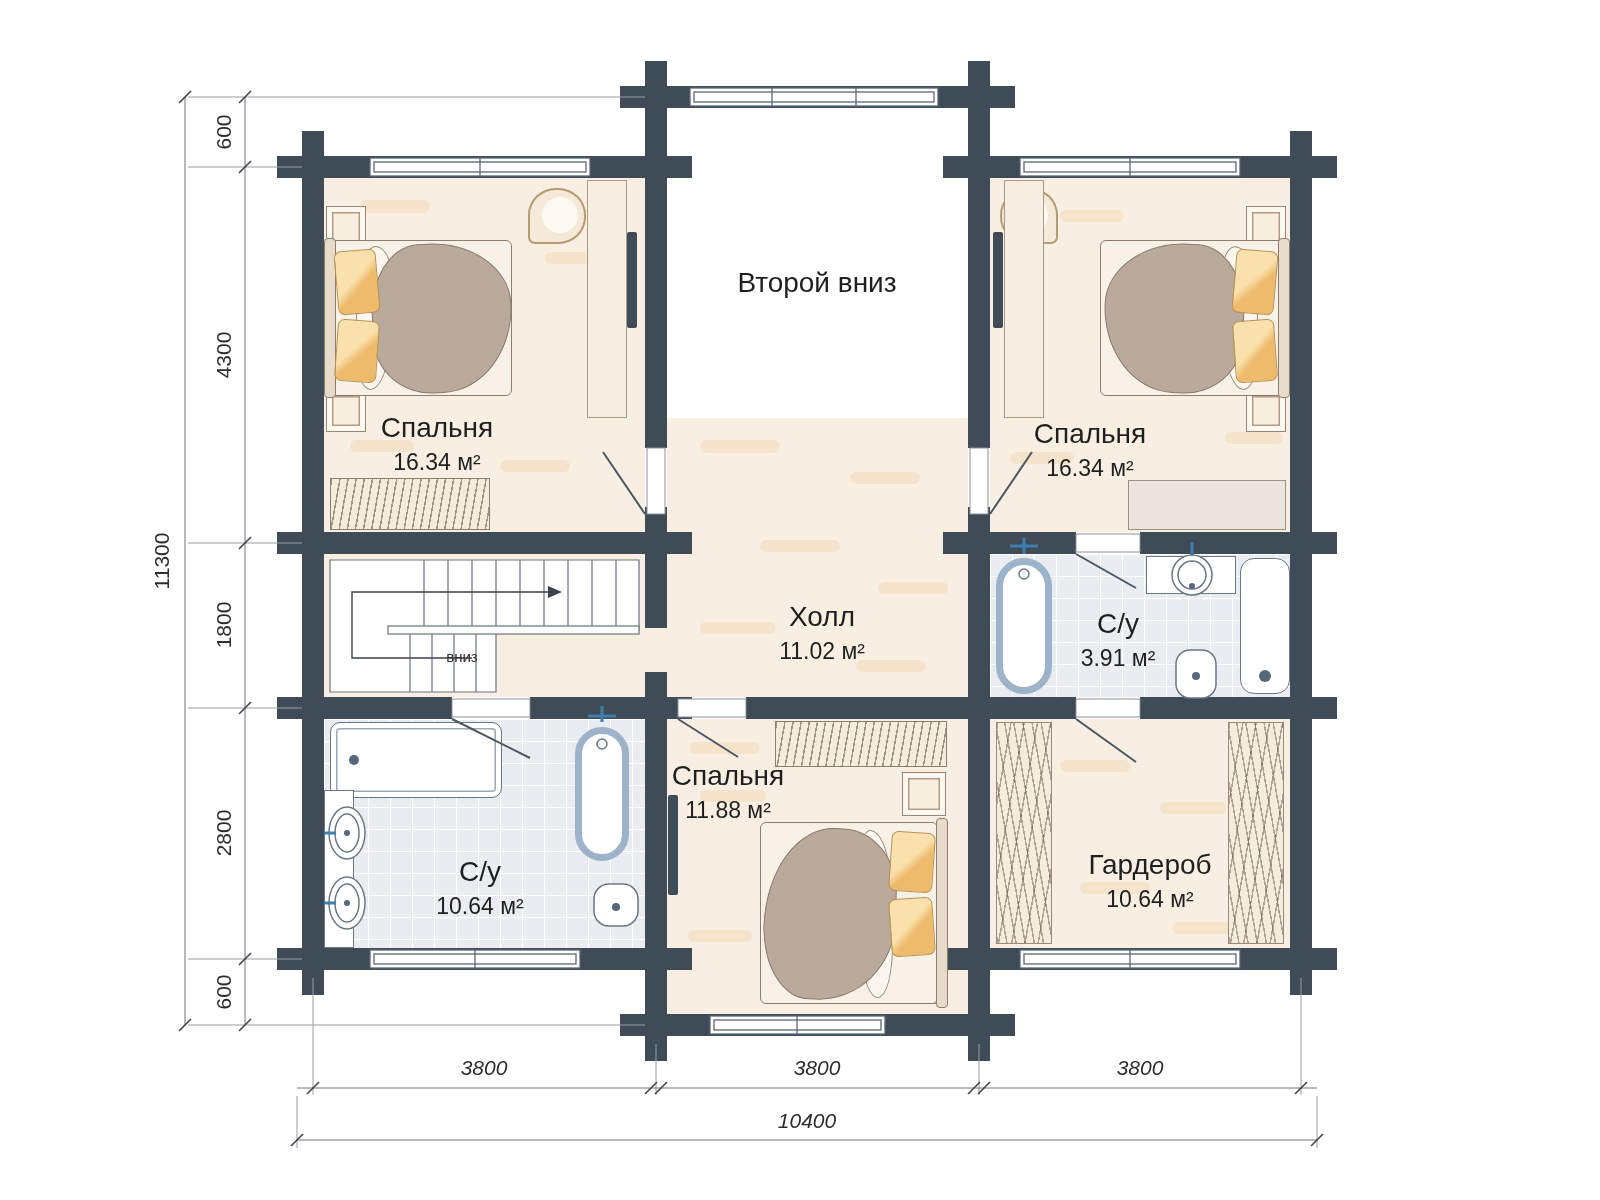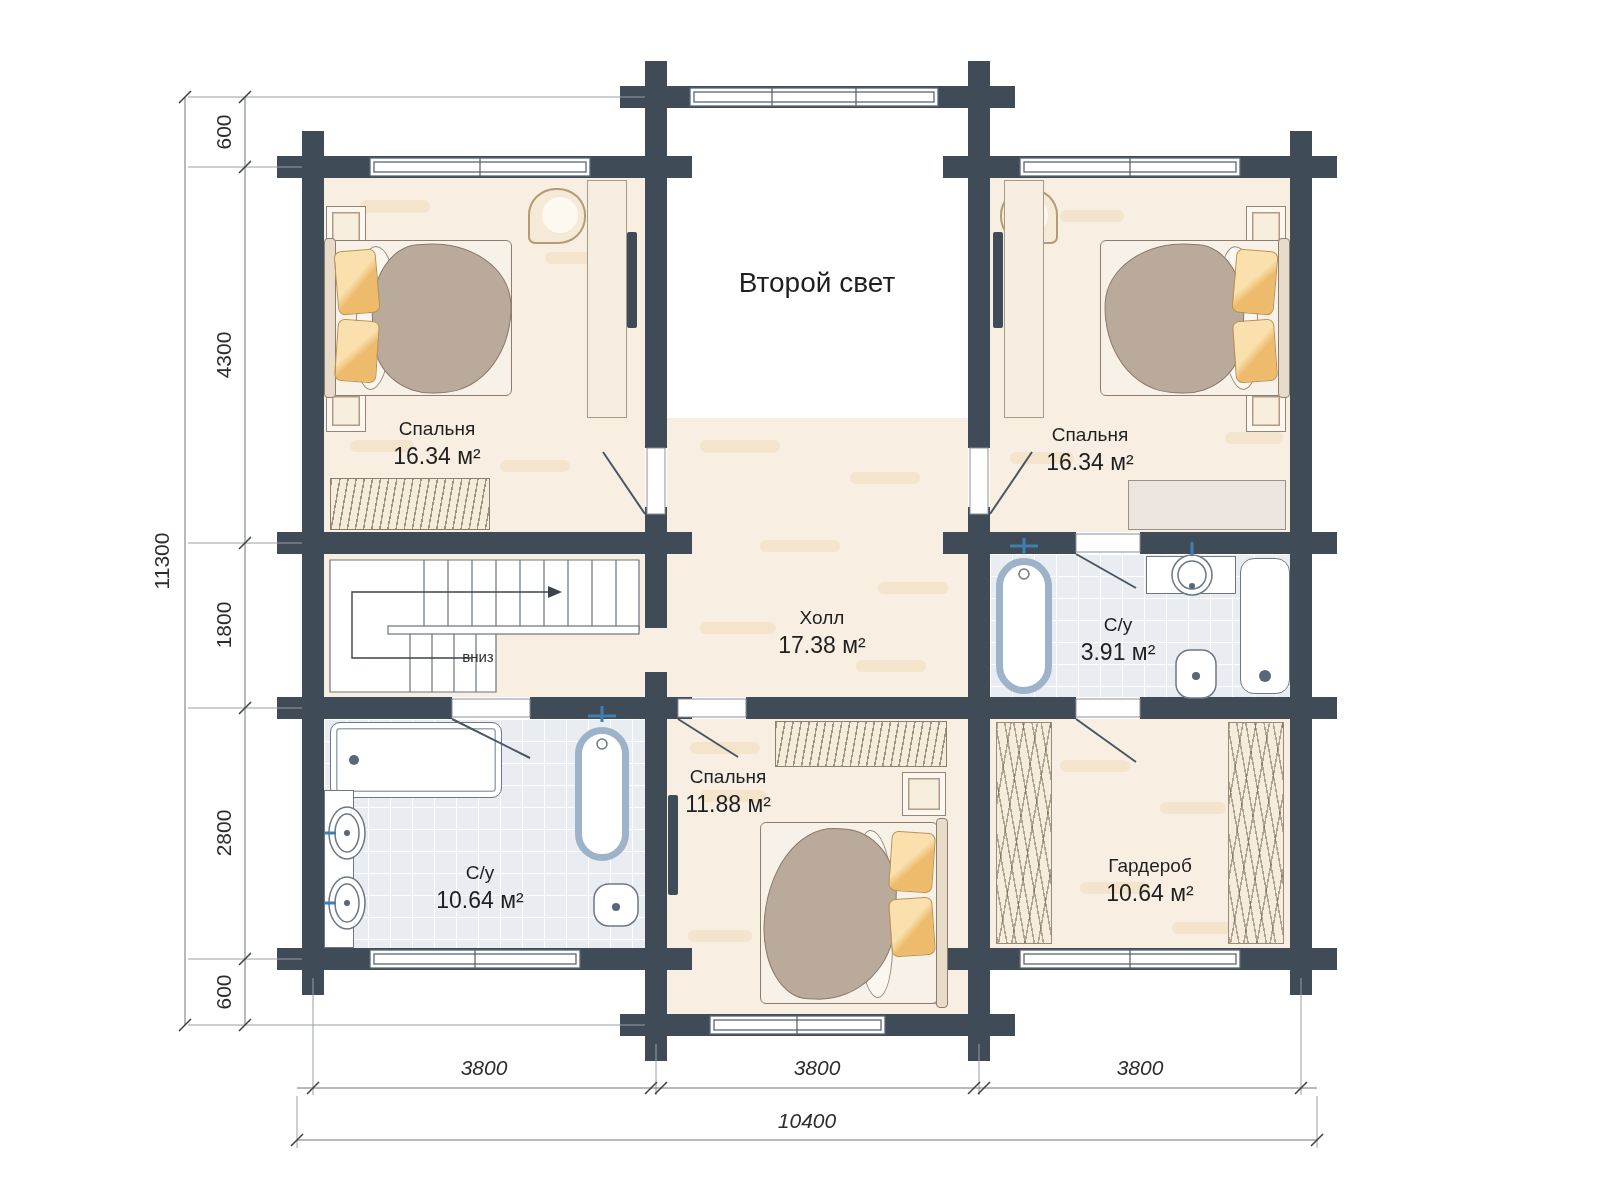--- a/index.html
+++ b/index.html
@@ -32,27 +32,27 @@
   .tv{position:absolute;background:#3f4b57;border-radius:2px;}
   .wardrobe{position:absolute;background:#f6eee0;border:1.5px solid #a99a86;box-sizing:border-box;}
   .dresser{position:absolute;background:#ece5df;border:1.5px solid #9b9286;box-sizing:border-box;}
   .chair{position:absolute;background:#f5ead7;border:2px solid #b59b74;box-sizing:border-box;}
   .chairin{position:absolute;background:#fdf9f1;border-radius:50%;}
   .counter{position:absolute;background:#fff;border:1.5px solid #6b7886;box-sizing:border-box;}
   .tubfree{position:absolute;background:#fff;border:7px solid #9cb3c9;border-radius:30px;box-sizing:border-box;}
   .tubin{position:absolute;background:#fff;border:1.5px solid #6b7886;border-radius:10px;box-sizing:border-box;
          box-shadow:inset 0 0 0 5px #fff, inset 0 0 0 6.5px #9aa7b4;}
   .lbl{position:absolute;color:#1f1f1f;text-align:center;line-height:1.32;transform:translate(-50%,-50%);white-space:nowrap;}
-  .room-name{font-size:19px;}
+  .room-name{font-size:28px;}
   .room-area{font-size:23px;}
   .void-lbl{font-size:28px;}
   .dim{position:absolute;color:#2d2d2d;font-size:21px;text-align:center;white-space:nowrap;}
   .dim.v{transform:translate(-50%,-50%) rotate(-90deg);}
   .dim.h{transform:translate(-50%,-50%);font-style:italic;}
-  .stairs-lbl{font-size:15px;color:#2d2d2d;margin-left:16px;}
+  .stairs-lbl{font-size:15px;color:#2d2d2d;}
   svg{position:absolute;left:0;top:0;pointer-events:none;}
 </style>
 </head>
 <body>
 
 <div id="canvas">
 
   <div class="floor" style="left:324px;top:178px;width:321px;height:354px;"></div>
   <div class="floor" style="left:990px;top:178px;width:300px;height:354px;"></div>
   <div class="voidroom" style="left:667px;top:108px;width:301px;height:310px;border-bottom:1.5px solid #b0b6bc;"></div>
@@ -339,36 +339,36 @@
       <line x1="239" y1="549" x2="251" y2="537"></line>
       <line x1="239" y1="714" x2="251" y2="702"></line>
       <line x1="239" y1="965" x2="251" y2="953"></line>
       <line x1="239" y1="1031" x2="251" y2="1019"></line>
       <line x1="179" y1="103" x2="191" y2="91"></line>
         <line x1="179" y1="1031" x2="191" y2="1019"></line>
     </g>
   </svg>
 
   <div class="lbl" style="left:817px;top:283px;">
-    <div class="void-lbl">Второй свет</div>
+    <div class="void-lbl">Второй вниз</div>
   </div>
 
   <div class="lbl" style="left:437px;top:444px;">
     <div class="room-name">Спальня</div>
     <div class="room-area">16.34 м²</div>
   </div>
 
   <div class="lbl" style="left:1090px;top:450px;">
     <div class="room-name">Спальня</div>
     <div class="room-area">16.34 м²</div>
   </div>
 
   <div class="lbl" style="left:822px;top:633px;">
     <div class="room-name">Холл</div>
-    <div class="room-area">17.38 м²</div>
+    <div class="room-area">11.02 м²</div>
   </div>
 
   <div class="lbl" style="left:1118px;top:640px;">
     <div class="room-name">С/у</div>
     <div class="room-area">3.91 м²</div>
   </div>
 
   <div class="lbl" style="left:728px;top:792px;">
     <div class="room-name">Спальня</div>
     <div class="room-area">11.88 м²</div>

